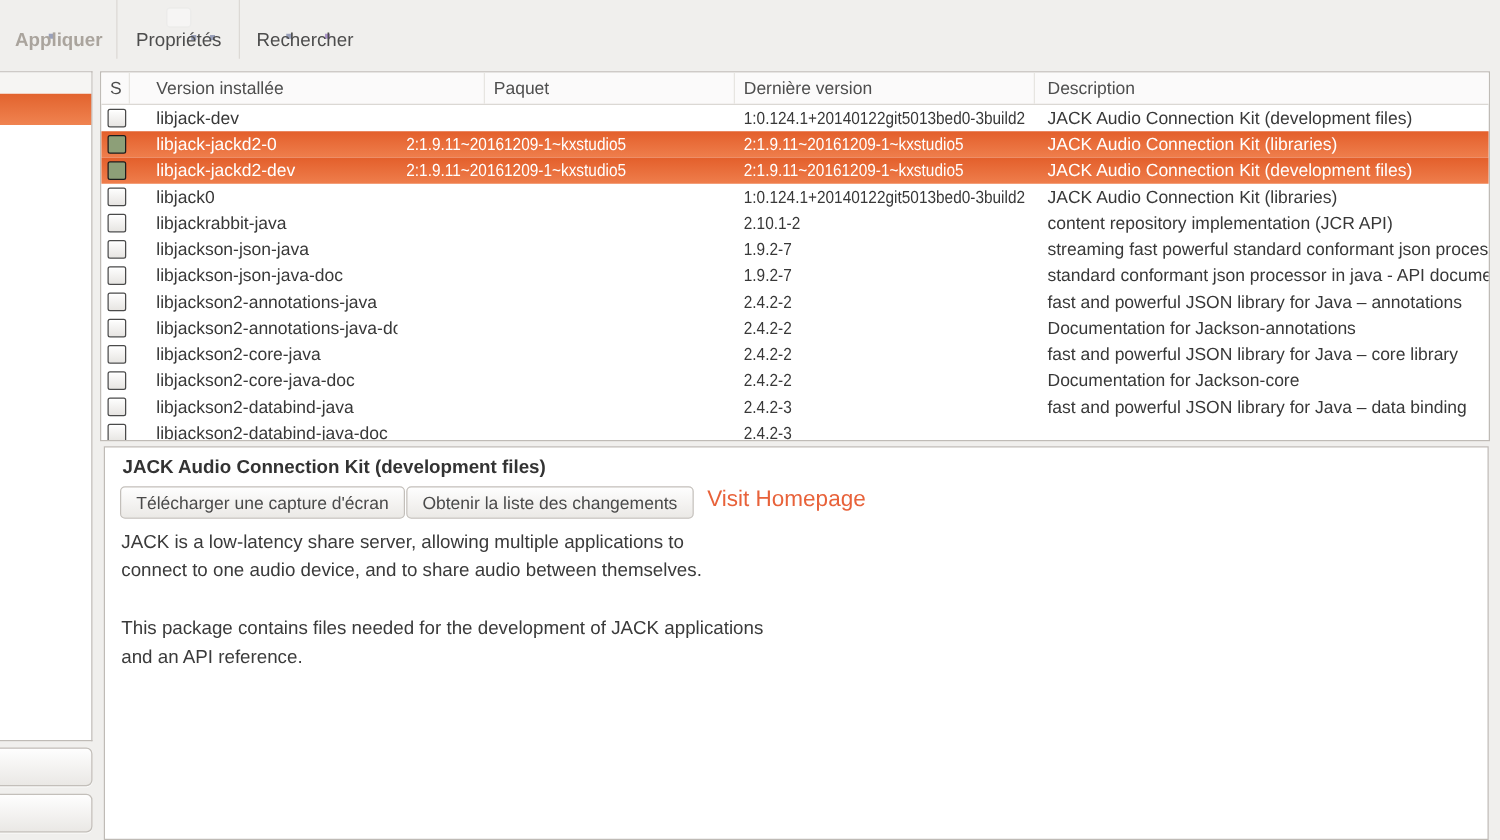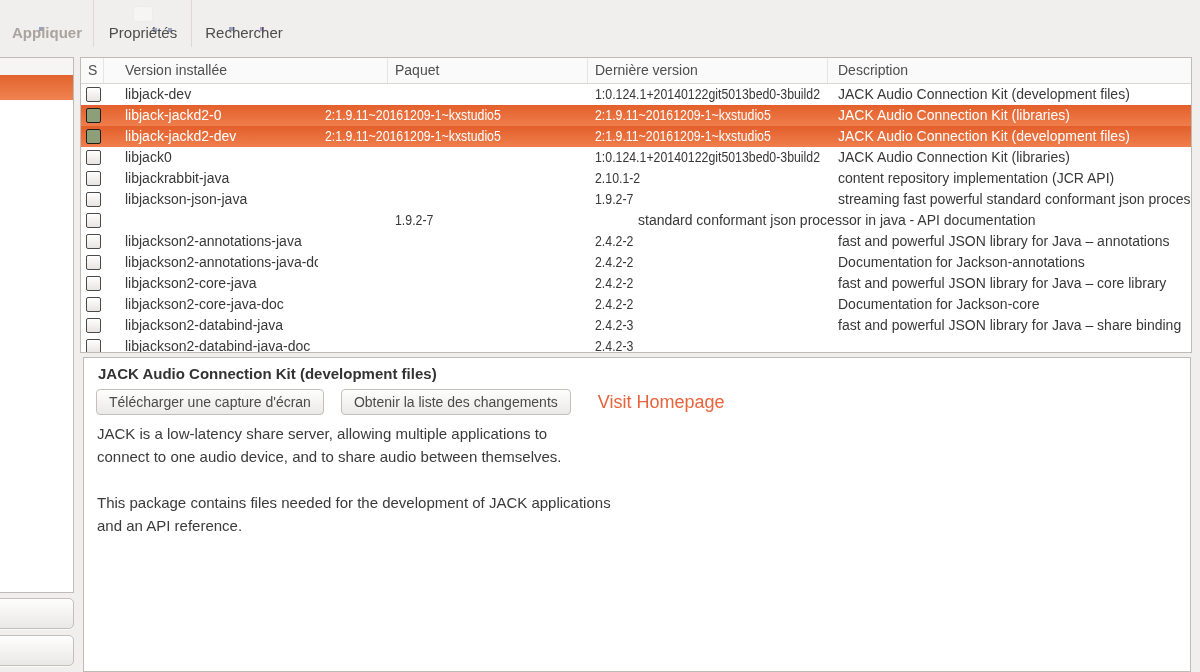--- a/index.html
+++ b/index.html
@@ -47,21 +47,21 @@
   .trow .col-s { padding:0; }
   .vspan { display:inline-block; transform:scaleX(.88); transform-origin:0 50%; white-space:nowrap; }
   .checkbox { display:block; width:15px; height:15px; margin:3px 0 0 5px; border:1px solid #4a4a4a;
     border-radius:2px; background:linear-gradient(#fefefe,#e7e5e2); box-shadow:inset 0 1px 0 #fff; }
   .checkbox.checked { background:#8d9f78; border-color:#1d1d1d; box-shadow:none; }
 
   
   .details { position:absolute; left:83px; top:357px; width:1108px; height:315px;
     background:#fff; border:1px solid #bfbbb6; overflow:hidden; }
   .d-title { position:absolute; left:14px; top:7px; font-size:15px; font-weight:bold; color:#333; }
-  .d-btnrow { position:absolute; left:12px; top:31px; height:26px; display:flex; align-items:center; gap:17px; }
+  .d-btnrow { position:absolute; left:12px; top:31px; height:26px; display:flex; align-items:flex-start; gap:1px; }
   .d-btn { height:26px; padding:0 12px; font-size:14px; color:#4a4a4a; line-height:24px;
     border:1px solid #c3bfba; border-radius:4px; background:linear-gradient(#fefefe,#ebe9e6); }
   .d-link { margin-left:10px; font-size:18px; color:#e8623a; }
   .d-text { position:absolute; left:13px; top:64px; font-size:15px; color:#3a3a3a; }
   .d-line { height:23px; line-height:23px; min-height:23px; white-space:pre; }
 </style>
 </head>
 <body>
 
 <div class="toolbar">
@@ -154,20 +154,21 @@
         <div class="cell col-pkg">libjackson-json-java</div>
         <div class="cell col-inst"><span class="vspan"></span></div>
         <div class="cell col-last"><span class="vspan">1.9.2-7</span></div>
         <div class="cell col-desc">streaming fast powerful standard conformant json processor in java</div>
       </div>
       <div class="trow">
         <div class="cell col-s">
           <div class="checkbox"></div>
         </div>
         <div class="cell col-i"></div>
+        <div class="cell col-pkg">libjackson-json-java-doc</div>
         <div class="cell col-inst"><span class="vspan"></span></div>
         <div class="cell col-last"><span class="vspan">1.9.2-7</span></div>
         <div class="cell col-desc">standard conformant json processor in java - API documentation</div>
       </div>
       <div class="trow">
         <div class="cell col-s">
           <div class="checkbox"></div>
         </div>
         <div class="cell col-i"></div>
         <div class="cell col-pkg">libjackson2-annotations-java</div>
@@ -206,21 +207,21 @@
         <div class="cell col-desc">Documentation for Jackson-core</div>
       </div>
       <div class="trow">
         <div class="cell col-s">
           <div class="checkbox"></div>
         </div>
         <div class="cell col-i"></div>
         <div class="cell col-pkg">libjackson2-databind-java</div>
         <div class="cell col-inst"><span class="vspan"></span></div>
         <div class="cell col-last"><span class="vspan">2.4.2-3</span></div>
-        <div class="cell col-desc">fast and powerful JSON library for Java – share binding</div>
+        <div class="cell col-desc">fast and powerful JSON library for Java – data binding</div>
       </div>
       <div class="trow">
         <div class="cell col-s">
           <div class="checkbox"></div>
         </div>
         <div class="cell col-i"></div>
         <div class="cell col-pkg">libjackson2-databind-java-doc</div>
         <div class="cell col-inst"><span class="vspan"></span></div>
         <div class="cell col-last"><span class="vspan">2.4.2-3</span></div>
       </div>

